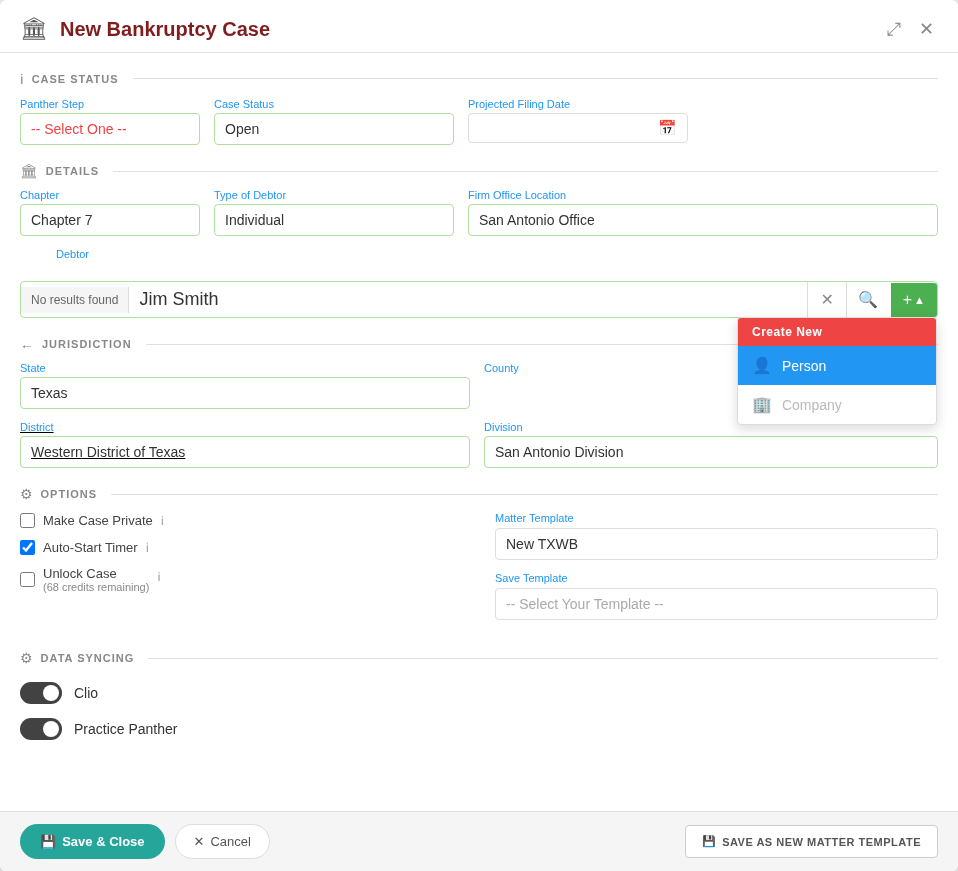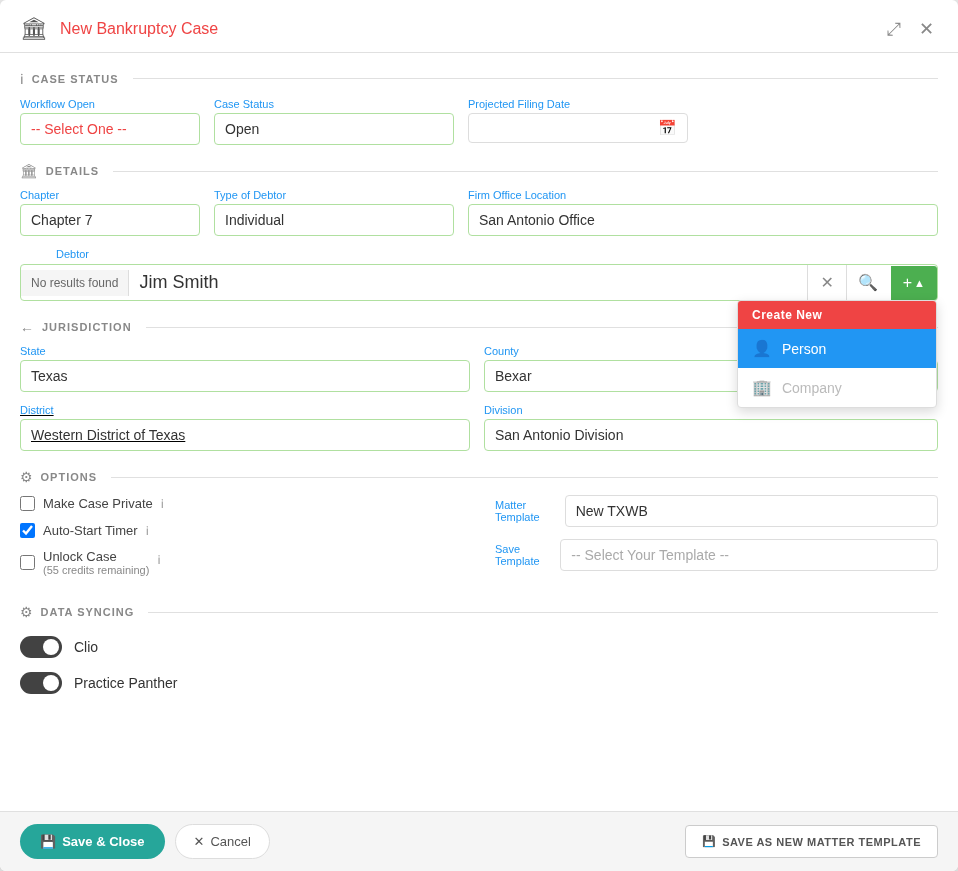--- a/index.html
+++ b/index.html
@@ -1,20 +1,20 @@
 <!DOCTYPE html>
 <html><head>
   <meta charset="utf-8">
   <style>
     * { box-sizing: border-box; margin: 0; padding: 0; font-family: -apple-system, BlinkMacSystemFont, 'Segoe UI', Arial, sans-serif; }
     body { background: #f0f0f0; display: flex; justify-content: center; align-items: center; min-height: 100vh; }
     .modal { background: #fff; width: 958px; min-height: 871px; border-radius: 6px; box-shadow: 0 4px 24px rgba(0,0,0,0.25); position: relative; display: flex; flex-direction: column; }
     .modal-header { display: flex; align-items: center; justify-content: space-between; padding: 16px 20px 10px 20px; border-bottom: 1px solid #e0e0e0; }
     .modal-title-wrap { display: flex; align-items: center; gap: 12px; }
-    .modal-title { font-size: 16px; font-weight: 400; color: #ef4444; }
+    .modal-title { font-size: 20px; font-weight: 700; color: #7f1d1d; }
     .header-icons { display: flex; gap: 10px; }
     .icon-btn { background: none; border: none; cursor: pointer; color: #888; font-size: 18px; padding: 2px 4px; }
     .modal-body { flex: 1; padding: 16px 20px 10px 20px; overflow-y: auto; }
     .section { margin-bottom: 18px; }
     .section-header { display: flex; align-items: center; gap: 8px; margin-bottom: 10px; }
     .section-icon { color: #888; font-size: 14px; }
     .section-title { font-size: 11px; font-weight: 700; color: #888; letter-spacing: 1px; text-transform: uppercase; }
     .section-divider { flex: 1; height: 1px; background: #e0e0e0; margin-left: 6px; }
     .field-row { display: flex; gap: 14px; margin-bottom: 12px; }
     .field { display: flex; flex-direction: column; gap: 3px; }
@@ -34,21 +34,21 @@
     .dropdown-item { display: flex; align-items: center; gap: 10px; padding: 10px 14px; cursor: pointer; font-size: 14px; }
     .dropdown-item.active { background: #2196F3; color: #fff; }
     .dropdown-item.disabled { color: #bbb; cursor: default; }
     .dropdown-item .item-icon { font-size: 16px; }
     .options-row { display: flex; gap: 5px; }
     .options-left { width: 470px; }
     .options-right { flex: 1; }
     .checkbox-row { display: flex; align-items: center; gap: 8px; margin-bottom: 10px; font-size: 13px; color: #444; }
     .checkbox-row input[type=checkbox] { width: 15px; height: 15px; cursor: pointer; }
     .info-icon { color: #999; font-size: 12px; cursor: pointer; }
-    .template-field { display: flex; flex-direction: row; gap: 4px; margin-bottom: 12px; align-items: center; }
+    .template-field { display: flex; flex-direction: column; gap: 4px; margin-bottom: 12px; }
     .template-label { font-size: 11px; color: #2196F3; font-weight: 500; }
     .template-input { border: 1.5px solid #ddd; border-radius: 4px; padding: 7px 10px; font-size: 14px; color: #333; width: 100%; outline: none; background: #fff; }
     .data-sync-row { display: flex; flex-direction: column; gap: 14px; padding: 6px 0; }
     .sync-item { display: flex; align-items: center; gap: 12px; font-size: 14px; color: #333; }
     .toggle { position: relative; display: inline-block; width: 42px; height: 22px; }
     .toggle input { opacity: 0; width: 0; height: 0; }
     .toggle-slider { position: absolute; cursor: pointer; top: 0; left: 0; right: 0; bottom: 0; background: #424242; border-radius: 22px; transition: 0.3s; }
     .toggle-slider:before { position: absolute; content: ""; height: 16px; width: 16px; left: 3px; bottom: 3px; background: white; border-radius: 50%; transition: 0.3s; transform: translateX(20px); }
     .modal-footer { background: #f5f5f5; border-top: 1px solid #e0e0e0; padding: 12px 20px; display: flex; align-items: center; justify-content: space-between; border-radius: 0 0 6px 6px; }
     .footer-left { display: flex; gap: 10px; }
@@ -78,21 +78,21 @@
   <div class="modal-body">
 
     <div class="section">
       <div class="section-header">
         <span class="section-icon">ℹ</span>
         <span class="section-title">CASE STATUS</span>
         <div class="section-divider"></div>
       </div>
       <div class="field-row">
         <div class="field field-sm">
-          <label class="field-label">Workflow Open</label>
+          <label class="field-label">Panther Step</label>
           <input type="text" style="color: #ef4444;" value="-- Select One --">
         </div>
         <div class="field field-md">
           <label class="field-label">Case Status</label>
           <input type="text" value="Open" style="">
         </div>
         <div class="field" style="width:220px;">
           <label class="field-label">Projected Filing Date</label>
           <div style="display:flex;align-items:center;border:1.5px solid #ddd;border-radius:4px;padding:5px 10px;justify-content:space-between;">
             <span style="color:#ccc;font-size:13px;">&nbsp;</span>
@@ -116,21 +116,21 @@
         <div class="field field-md">
           <label class="field-label">Type of Debtor</label>
           <input type="text" value="Individual" style="">
         </div>
         <div class="field field-lg">
           <label class="field-label">Firm Office Location</label>
           <input type="text" value="San Antonio Office" style="">
         </div>
       </div>
       <div>
-        <label class="field-label" style="margin-bottom:4px;display:block;padding-left:36px;">Debtor</label>
+        <label class="field-label" style="margin-bottom:21px;display:block;padding-left:36px;">Debtor</label>
         <div class="debtor-row" style="position:relative;">
           <span class="debtor-tag">No results found</span>
           <input class="debtor-input" type="text" value="Jim Smith" style="">
           <div class="debtor-actions">
             <button class="debtor-btn">✕</button>
             <button class="debtor-btn">🔍</button>
             <button class="debtor-btn-add">
               <span>+</span>
               <span style="font-size:11px;margin-left:2px;">▲</span>
             </button>
@@ -157,21 +157,20 @@
         <span class="section-title">JURISDICTION</span>
         <div class="section-divider"></div>
       </div>
       <div class="field-row">
         <div class="field" style="width:450px;">
           <label class="field-label">State</label>
           <input type="text" style="width: 100%;" value="Texas">
         </div>
         <div class="field field-lg">
           <label class="field-label">County</label>
-          <input type="text" style="width: 100%;" value="Bexar">
         </div>
       </div>
       <div class="field-row">
         <div class="field" style="width:450px;text-decoration:underline;">
           <label class="field-label">District</label>
           <input type="text" style="width: 100%;" value="Western District of Texas">
         </div>
         <div class="field field-lg">
           <label class="field-label">Division</label>
           <input type="text" style="width: 100%;" value="San Antonio Division">
@@ -194,21 +193,21 @@
           </div>
           <div class="checkbox-row">
             <input type="checkbox" checked="" style="">
             <span>Auto-Start Timer</span>
             <span class="info-icon">ℹ</span>
           </div>
           <div class="checkbox-row">
             <input type="checkbox" style="">
             <span>
               <span>Unlock Case</span>
-              <span class="sub-text">(55 credits remaining)</span>
+              <span class="sub-text">(68 credits remaining)</span>
             </span>
             <span class="info-icon" style="align-self:flex-start;margin-top:2px;">ℹ</span>
           </div>
         </div>
         <div class="options-right">
           <div class="template-field">
             <label class="template-label">Matter Template</label>
             <input class="template-input" type="text" value="New TXWB" style="">
           </div>
           <div class="template-field">

